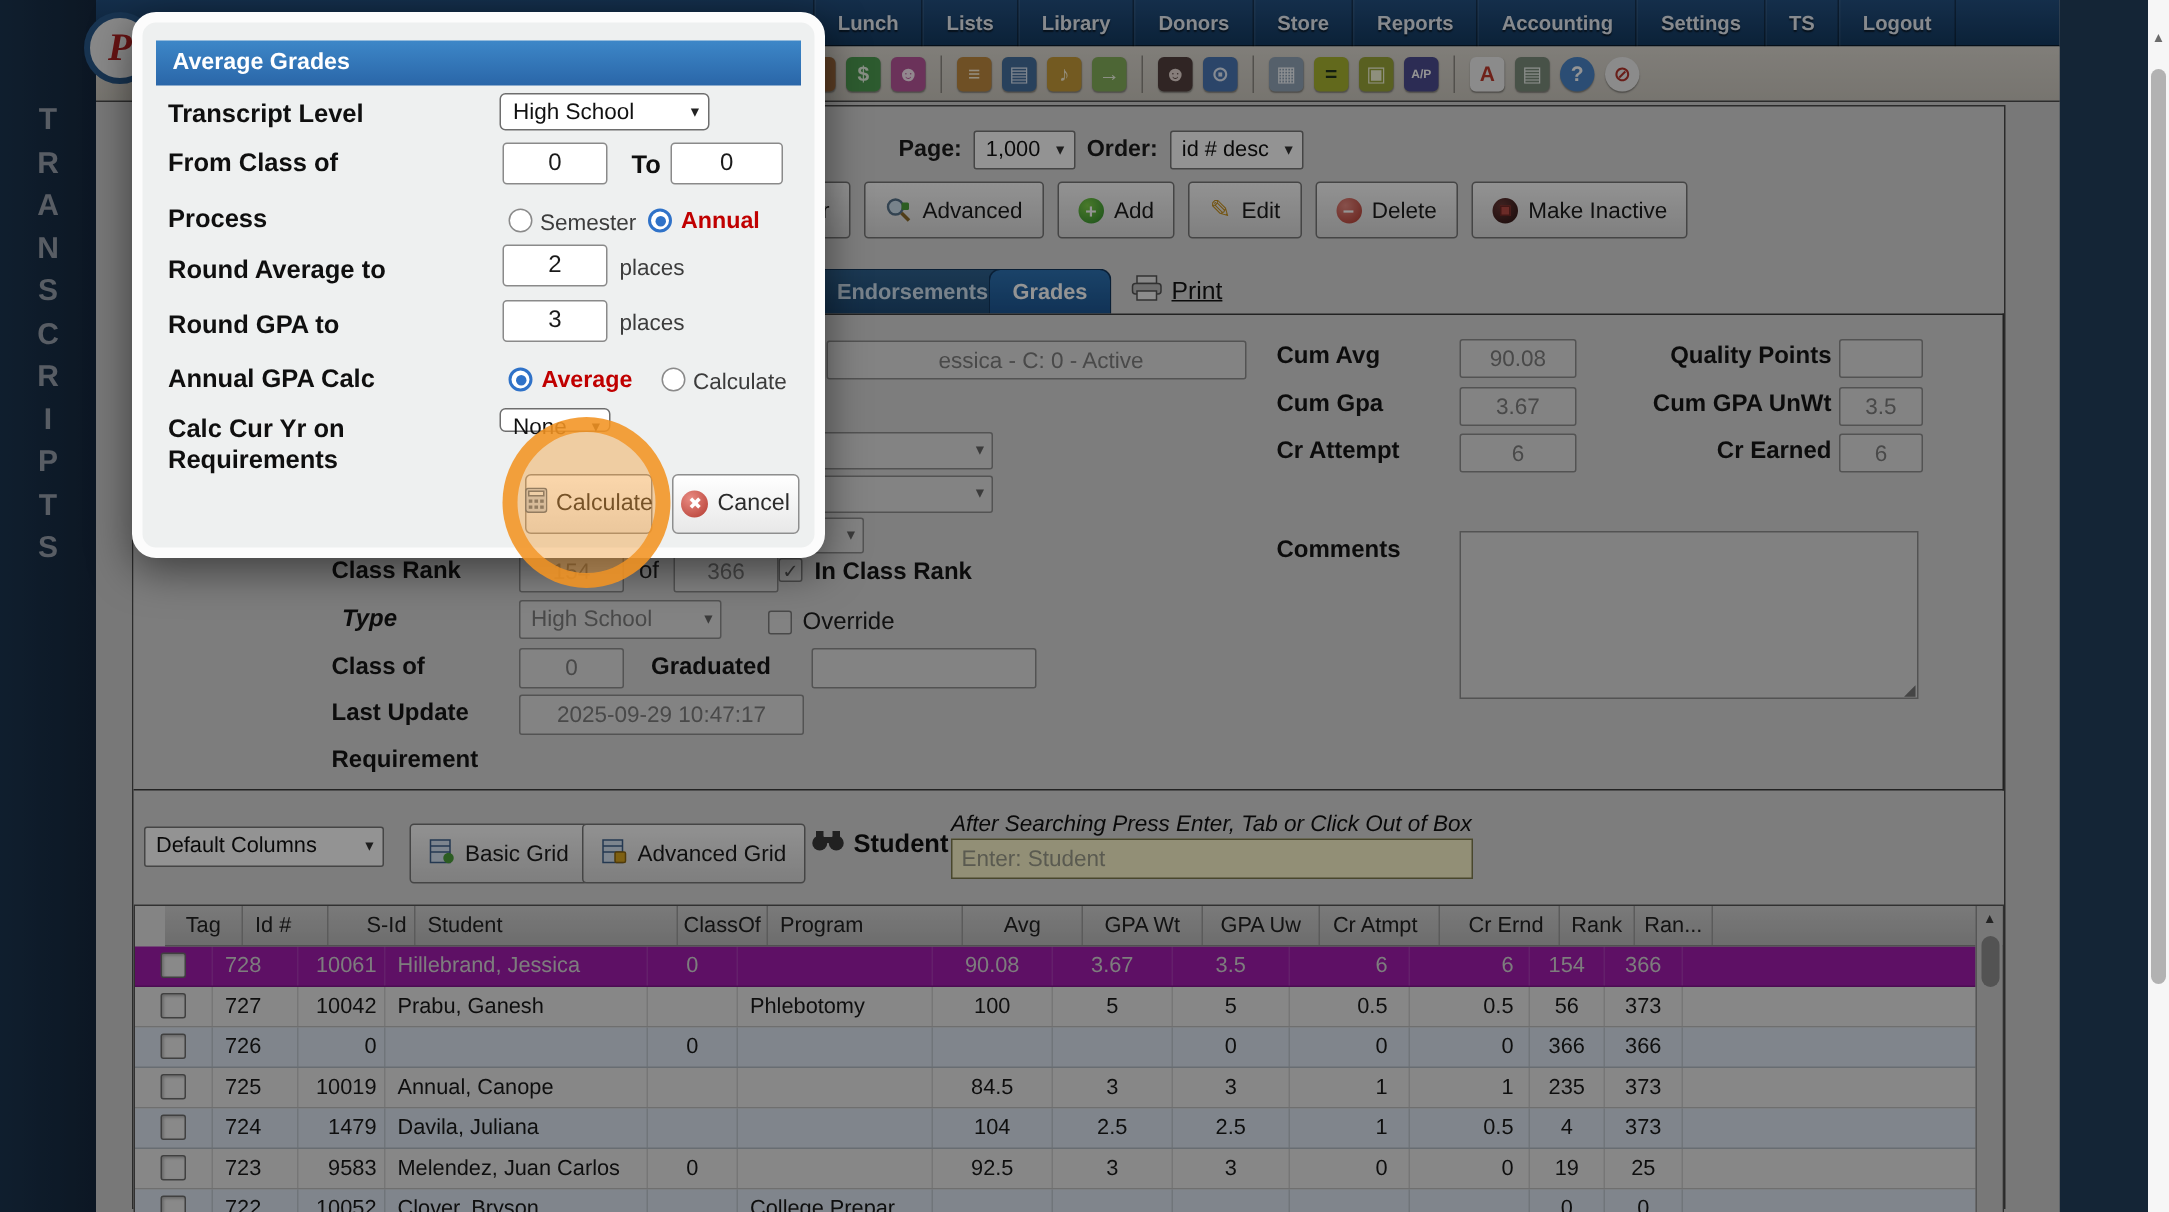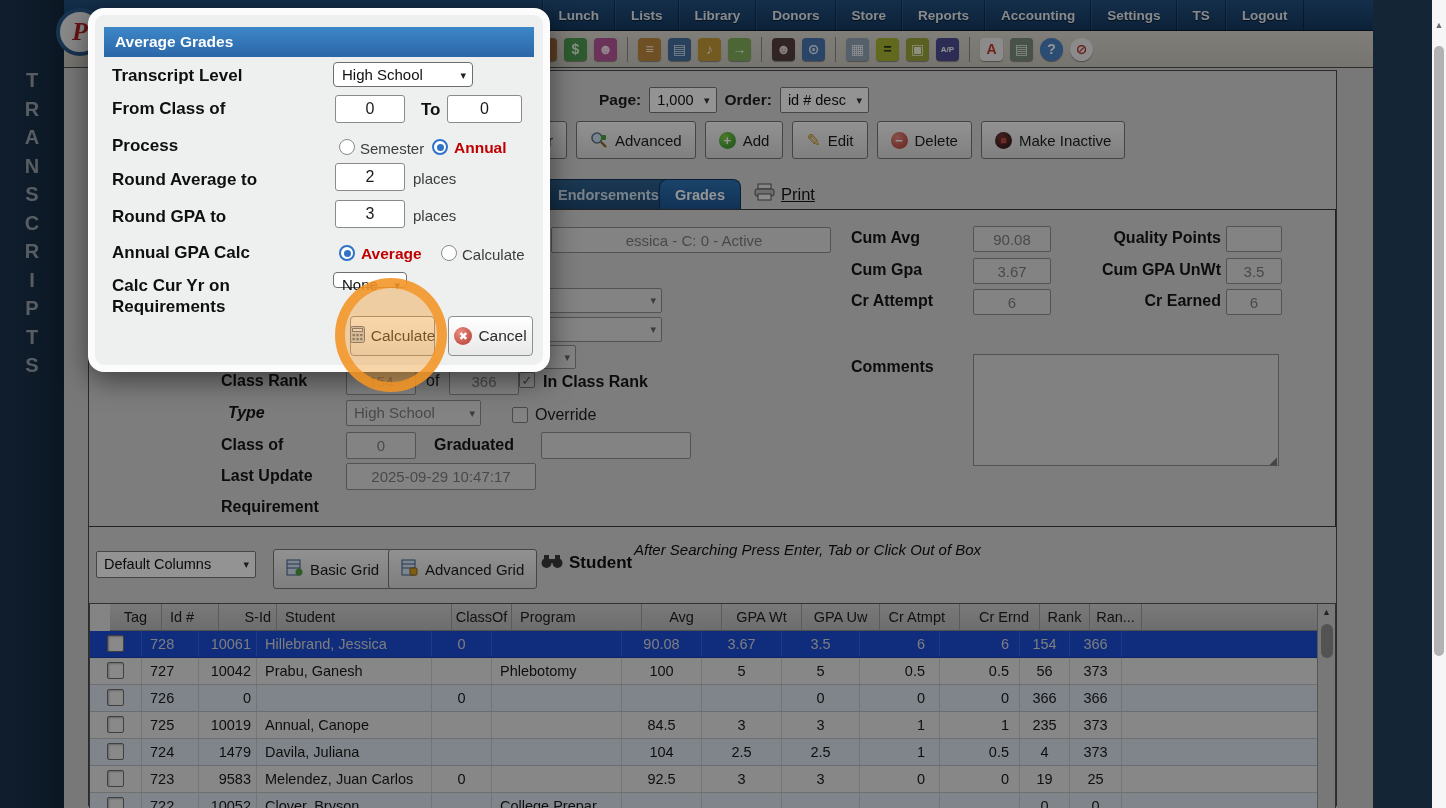--- a/index.html
+++ b/index.html
@@ -84,21 +84,21 @@
   #student-search { position:absolute; left:545px; top:18px; width:348px; height:27px; background:#fbf7cc; border:1px solid #7e7a4e; font-size:15px; color:#9b9b8a; padding:0 6px; font-family:"Liberation Sans",sans-serif; }
   #student-search::placeholder { color:#9b9b8a; }
 
   
   #grid { position:absolute; left:0; top:532px; width:1247px; height:206px; background:#e4e4e4; border:1px solid #555; overflow:hidden; }
   #ghead { position:relative; height:27px; background:linear-gradient(#d2d2d2,#bcbcbc); border-bottom:1px solid #8a8a8a; display:flex; width:1229px;margin-left:20px; }
   .hcell { font-size:14.5px; color:#222; line-height:26px; border-right:1px solid #9e9e9e; overflow:hidden; white-space:nowrap; cursor:pointer; }
   .trow { display:flex; width:1229px; height:27px; border-bottom:1px solid rgba(0,0,0,0.18); cursor:pointer; }
   .trow.odd { background:#dce6f1; }
   .trow.even { background:#e9e9e9; }
-  .trow.selected { background:#1d4ed8; color:#ededed; }
+  .trow.selected { background:#a21caf; color:#ededed; }
   .cell { font-size:14.5px; color:#191919; line-height:26px; border-right:1px solid rgba(0,0,0,0.12); overflow:hidden; white-space:nowrap; }
   .trow.selected .cell { color:#d8d8d8; border-right-color:rgba(255,255,255,0.12); }
   .c-tag { width:52px; text-align:center; }
   .c-id { width:57px; text-align:left; padding-left:8px; }
   .c-sid { width:58px; text-align:right; padding-right:5px; }
   .c-student { width:175px; text-align:left; padding-left:8px; }
   .c-classof { width:60px; text-align:center; }
   .c-program { width:130px; text-align:left; padding-left:8px; }
   .c-avg { width:80px; text-align:center; }
   .c-gpawt { width:80px; text-align:center; }
@@ -345,20 +345,21 @@
             <span><svg width="22" height="15" viewBox="0 0 22 15">
                   <circle cx="5.5" cy="9" r="5" fill="#3a3a3a"></circle>
                   <circle cx="16.5" cy="9" r="5" fill="#3a3a3a"></circle>
                   <rect x="8" y="5" width="6" height="4" fill="#3a3a3a"></rect>
                   <rect x="3" y="1" width="5" height="5" fill="#3a3a3a"></rect>
                   <rect x="14" y="1" width="5" height="5" fill="#3a3a3a"></rect>
                 </svg></span>
             <span id="student-label">Student</span>
           </div>
           <div id="search-hint">After Searching Press Enter, Tab or Click Out of Box</div>
+          <input id="student-search" type="text" placeholder="Enter: Student" style="">
         </div>
 
         <div id="grid">
           <div id="ghead">
               <div class="hcell c-tag">Tag</div>
               <div class="hcell c-id">Id #</div>
               <div class="hcell c-sid">S-Id</div>
               <div class="hcell c-student">Student</div>
               <div class="hcell c-classof">ClassOf</div>
               <div class="hcell c-program">Program</div>

